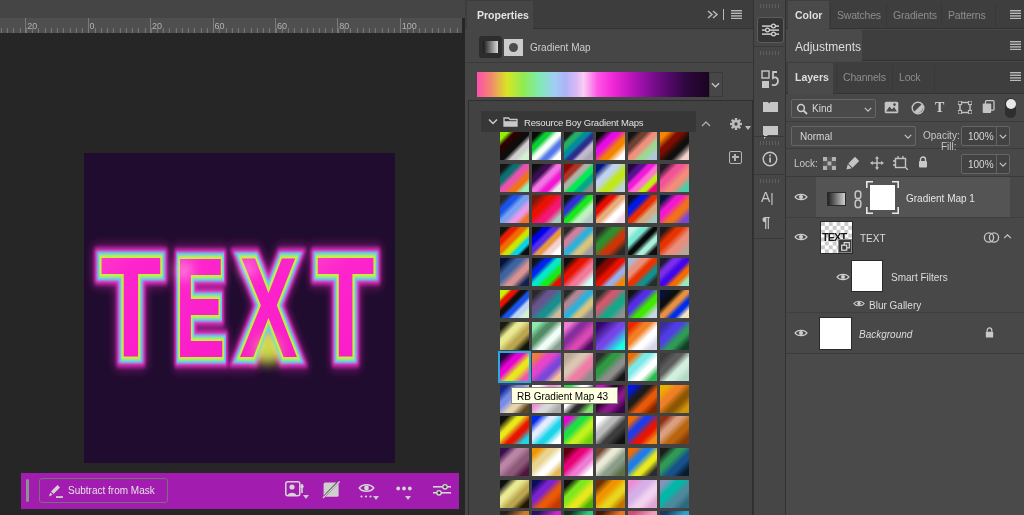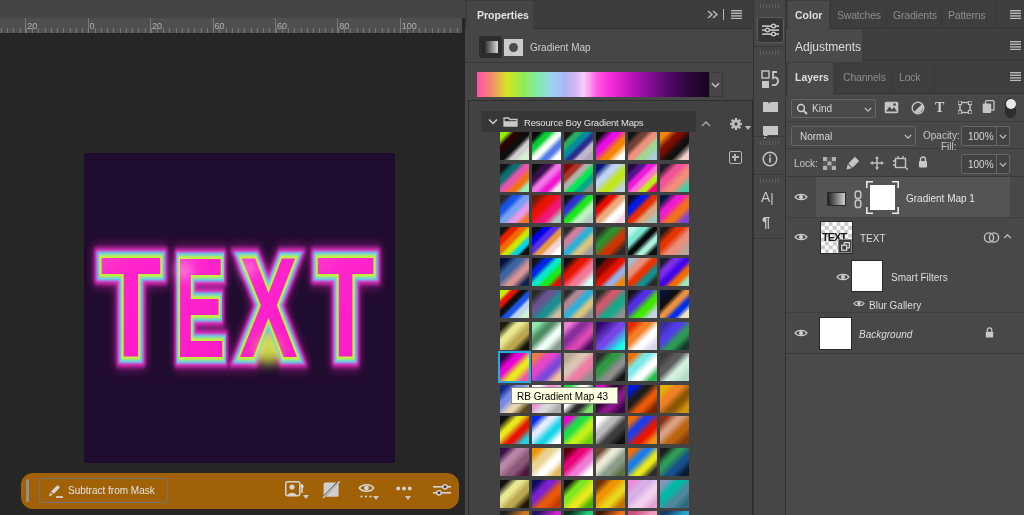--- a/index.html
+++ b/index.html
@@ -125,21 +125,21 @@
 <g transform="translate(232.65,204) scale(0.6647,1)">
               <text x="0" y="0" fill="url(#fillg)">T</text>
             </g>
 
 <ellipse cx="184" cy="197" rx="13" ry="15" fill="#d8ee4a" filter="url(#b6)" opacity="0.5"></ellipse>
 <ellipse cx="100" cy="118" rx="9" ry="8" fill="#ffc8e8" filter="url(#b6)" opacity="0.55"></ellipse>
 <ellipse cx="164" cy="116" rx="8" ry="7" fill="#ffc8e8" filter="url(#b6)" opacity="0.5"></ellipse>
 </g>
 </svg>
 </div>
-<div class="abs" style="left:21px;top:473px;width:438px;height:36px;background:#a16207;border-radius:12px">
+<div class="abs" style="left:21px;top:473px;width:438px;height:36px;background:#a21caf;border-radius:0">
 <div class="abs" style="left:5px;top:6px;width:3px;height:23px;background:#909090;border-radius:2px"></div>
 <div class="abs" style="left:18px;top:5px;width:129px;height:25px;border:1px solid #747474;border-radius:3px">
 <svg style="position:absolute;left:7px;top:5px" width="17" height="15" viewBox="0 0 17 15">
  <path d="M10.5 1 L13 3.5 L6.5 10 L4 7.5 Z" fill="#d5d5d5"></path>
  <path d="M3.2 8.4 L5.6 10.8 L2 12.4 Z" fill="#d5d5d5"></path>
  <rect x="9" y="12.2" width="7" height="1.7" fill="#d5d5d5"></rect>
           </svg>
 <div class="lbl" style="left:28px;top:7px;color:#e2e2e2">Subtract from Mask</div>
         </div>
 <svg style="position:absolute;left:264px;top:8px" width="20" height="18" viewBox="0 0 20 18">

